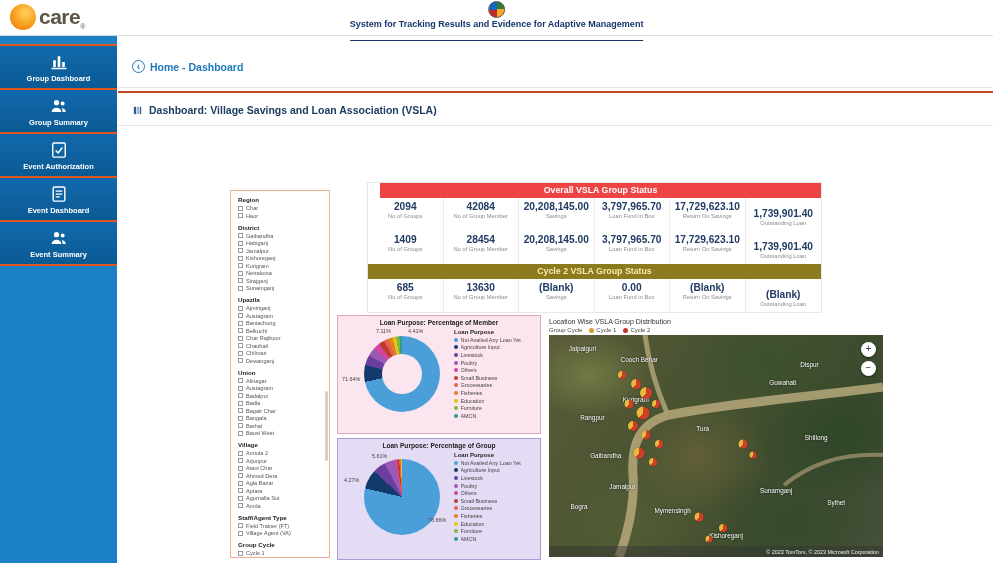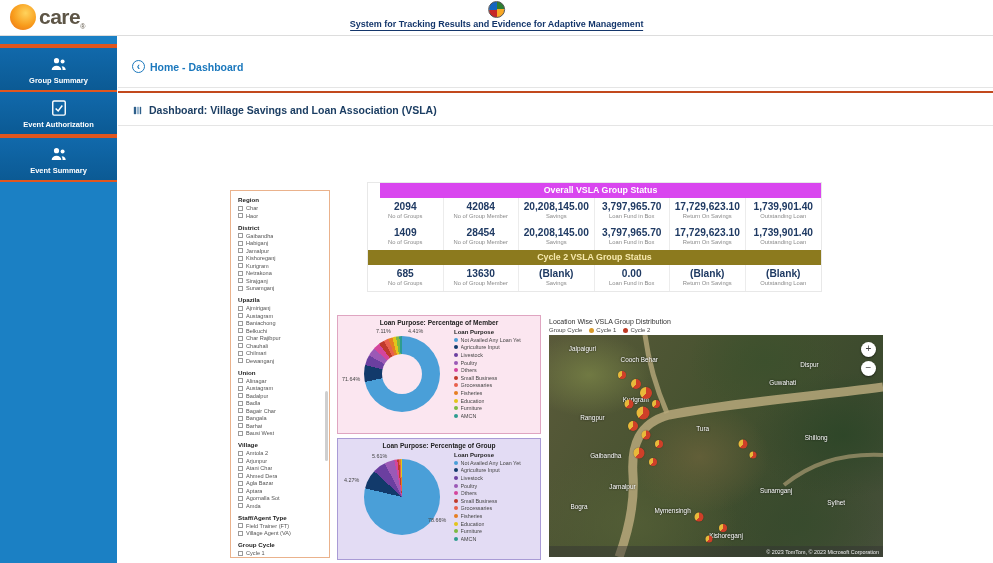--- a/index.html
+++ b/index.html
@@ -9,21 +9,21 @@
 
   
   .topbar{position:absolute;left:0;top:0;right:0;height:36px;background:#fff;border-bottom:1px solid #ddd;z-index:6;}
   .brand{position:absolute;left:10px;top:4px;display:flex;align-items:flex-end;}
   .brand-circle{width:26px;height:26px;border-radius:50%;background:radial-gradient(circle at 60% 35%,#ffd35c 0%,#f89c1c 55%,#e96b16 100%);margin-right:3px;}
   .brand-text{font-size:21px;font-weight:bold;color:#5d5546;letter-spacing:-0.5px;line-height:26px;}
   .brand-reg{font-size:7px;color:#5d5546;margin-top:2px;}
   .center-head{position:absolute;left:50%;top:1px;transform:translateX(-50%);text-align:center;}
   .center-logo{display:block;width:17px;height:17px;border-radius:50%;margin:0 auto 1px;border:1px solid #555;
     background:conic-gradient(#2e7d32 0 25%,#f9a825 25% 50%,#c62828 50% 75%,#1565c0 75% 100%);}
-  .app-title{font-size:9px;font-weight:bold;color:#14366b;border-bottom:1px solid #14366b;padding-bottom:1px;text-align:center;}
+  .app-title{font-size:9px;font-weight:bold;color:#14366b;border-bottom:1px solid #14366b;padding-bottom:11px;text-align:center;}
 
   
   .sidebar{position:absolute;left:0;top:36px;bottom:0;width:117px;background:#1b80c4;z-index:5;padding-top:8px;}
   .side-sep{height:2px;background:#e0561f;}
   .side-item{background:linear-gradient(#1169ab,#0b5a94);color:#fff;text-align:center;padding:6px 2px 5px;cursor:pointer;}
   .side-icon{display:block;height:20px;}
   .side-icon svg{width:20px;height:20px;}
   .side-label{display:block;font-size:7.5px;font-weight:bold;margin-top:2px;}
 
   
@@ -45,21 +45,21 @@
   .f-opt{display:flex;align-items:center;gap:3px;margin:1.5px 0;cursor:pointer;}
   .f-check{width:5px;height:5px;border:1px solid #9a9a9a;background:#fff;flex:none;}
   .f-opt-label{font-size:5.6px;color:#555;white-space:nowrap;overflow:hidden;}
   .filter-scrollbar{position:absolute;right:1px;top:200px;width:3px;height:70px;background:#cfcfcf;border-radius:2px;}
 
   
   .stats{position:absolute;left:249px;top:146px;width:455px;border:1px solid #e8e8e8;}
   .stats-head{height:15px;line-height:15px;text-align:center;font-size:8.8px;font-weight:bold;}
   .stats-row{display:grid;grid-template-columns:repeat(6,1fr);background:#fff;}
   .stat-cell{text-align:center;padding:3px 1px 5px;border-right:1px solid #ececec;}
-  .stat-cell:last-child{border-right:none;}
+  .stat-cell:last-child{border-right:none;margin-top:7px;}
   .stat-value{font-size:10.2px;font-weight:bold;color:#1f3a63;}
   .stat-label{font-size:5.8px;color:#8a8a8a;margin-top:1px;}
 
   
   .chart-card{position:absolute;left:219px;width:204px;border:1px solid;padding:3px 4px;}
   .card1{top:279px;height:119px;}
   .card2{top:402px;height:122px;}
   .chart-title{text-align:center;font-size:6.6px;font-weight:bold;color:#222;}
   .chart-body{display:flex;margin-top:2px;}
   .plot{position:relative;width:112px;height:95px;flex:none;}
@@ -108,38 +108,51 @@
       <span class="brand-reg">®</span>
     </div>
     <div class="center-head">
       <span class="center-logo"></span>
       <div class="app-title">System for Tracking Results and Evidence for Adaptive Management</div>
     </div>
   </header>
 
   <aside class="sidebar">
       <div class="side-sep"></div>
+      <div class="side-item">
+        <span class="side-icon"><svg viewBox="0 0 24 24">
+            <path fill="#fff" d="M3 19h18v1.8H3zM5 10h3.2v8H5zm5.4-5h3.2v13h-3.2zM15.8 12H19v6h-3.2z"></path>
+          </svg></span>
+        <span class="side-label">Group Dashboard</span>
+      </div>
       <div class="side-sep"></div>
       <div class="side-item">
         <span class="side-icon"><svg viewBox="0 0 24 24">
             <circle cx="9" cy="8" r="3.1" fill="#fff"></circle>
             <circle cx="16.3" cy="9" r="2.4" fill="#fff"></circle>
             <path fill="#fff" d="M3.2 19.2c0-3.2 2.6-5.2 5.8-5.2s5.8 2 5.8 5.2zM15.2 14.7c2.8 0 4.9 1.8 4.9 4.5h-3.8c0-1.8-.4-3.3-1.1-4.5z"></path>
           </svg></span>
         <span class="side-label">Group Summary</span>
       </div>
       <div class="side-sep"></div>
       <div class="side-item">
         <span class="side-icon"><svg viewBox="0 0 24 24">
             <rect x="4.5" y="3.5" width="15" height="17" rx="1.5" fill="none" stroke="#fff" stroke-width="1.7"></rect>
             <path d="M8 12.5l3 3 5-6.5" fill="none" stroke="#fff" stroke-width="1.8"></path>
           </svg></span>
         <span class="side-label">Event Authorization</span>
       </div>
       <div class="side-sep"></div>
+      <div class="side-item">
+        <span class="side-icon"><svg viewBox="0 0 24 24">
+            <rect x="5" y="3.5" width="14" height="17" rx="1.5" fill="none" stroke="#fff" stroke-width="1.7"></rect>
+            <path d="M8 8.5h8M8 12h8M8 15.5h5" stroke="#fff" stroke-width="1.5"></path>
+          </svg></span>
+        <span class="side-label">Event Dashboard</span>
+      </div>
       <div class="side-sep"></div>
       <div class="side-item">
         <span class="side-icon"><svg viewBox="0 0 24 24">
             <circle cx="9" cy="8" r="3.1" fill="#fff"></circle>
             <circle cx="16.3" cy="9" r="2.4" fill="#fff"></circle>
             <path fill="#fff" d="M3.2 19.2c0-3.2 2.6-5.2 5.8-5.2s5.8 2 5.8 5.2zM15.2 14.7c2.8 0 4.9 1.8 4.9 4.5h-3.8c0-1.8-.4-3.3-1.1-4.5z"></path>
           </svg></span>
         <span class="side-label">Event Summary</span>
       </div>
       <div class="side-sep"></div>
@@ -324,21 +337,21 @@
             <span class="f-opt-label">Cycle 1</span>
           </div>
           <div class="f-opt">
             <span class="f-opt-label">Cycle 2</span>
           </div>
         </div>
       <div class="filter-scrollbar"></div>
     </div>
 
     <div class="stats">
-        <div class="stats-head" style="background: #d946ef; color: rgb(255, 255, 255); margin-left: 12px;">Overall VSLA Group Status</div>
+        <div class="stats-head" style="background: #ef4444; color: rgb(255, 255, 255); margin-left: 12px;">Overall VSLA Group Status</div>
         <div class="stats-row">
           <div class="stat-cell">
             <div class="stat-value">2094</div>
             <div class="stat-label">No of Groups</div>
           </div>
           <div class="stat-cell">
             <div class="stat-value">42084</div>
             <div class="stat-label">No of Group Member</div>
           </div>
           <div class="stat-cell">

